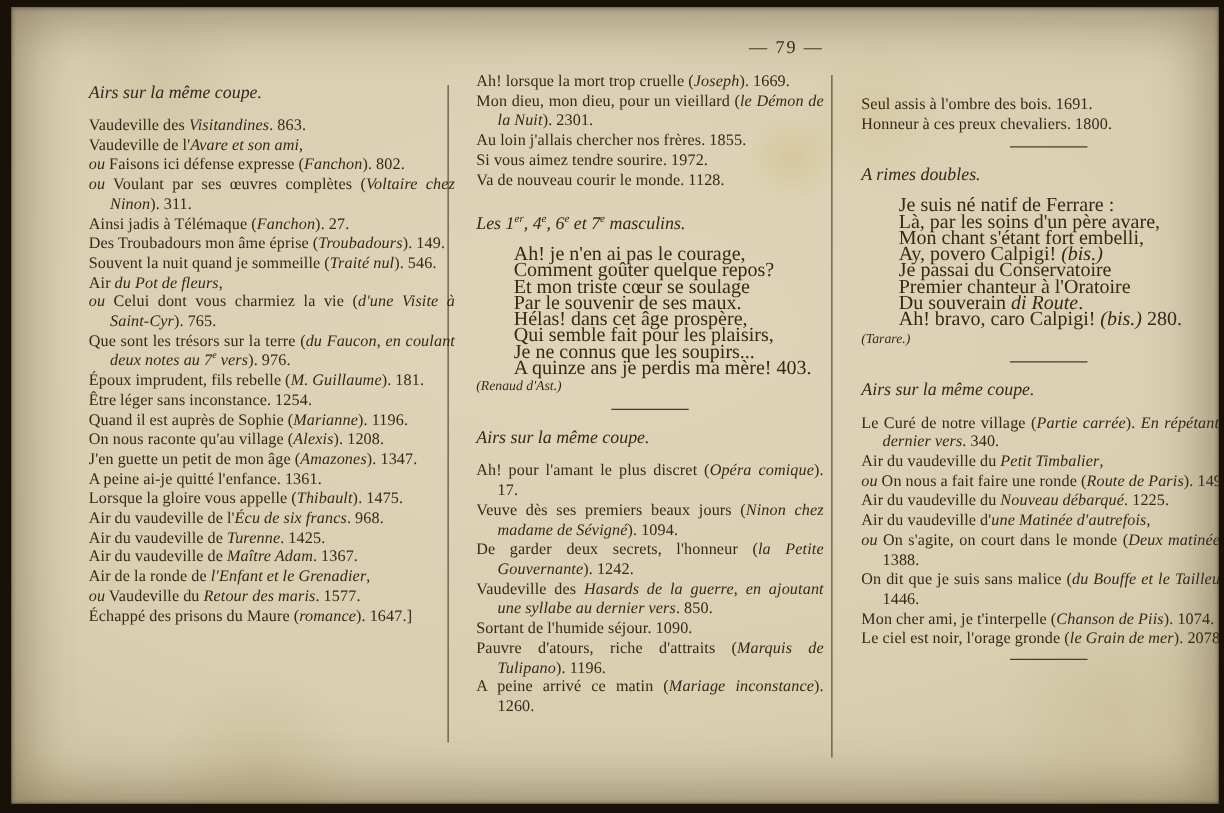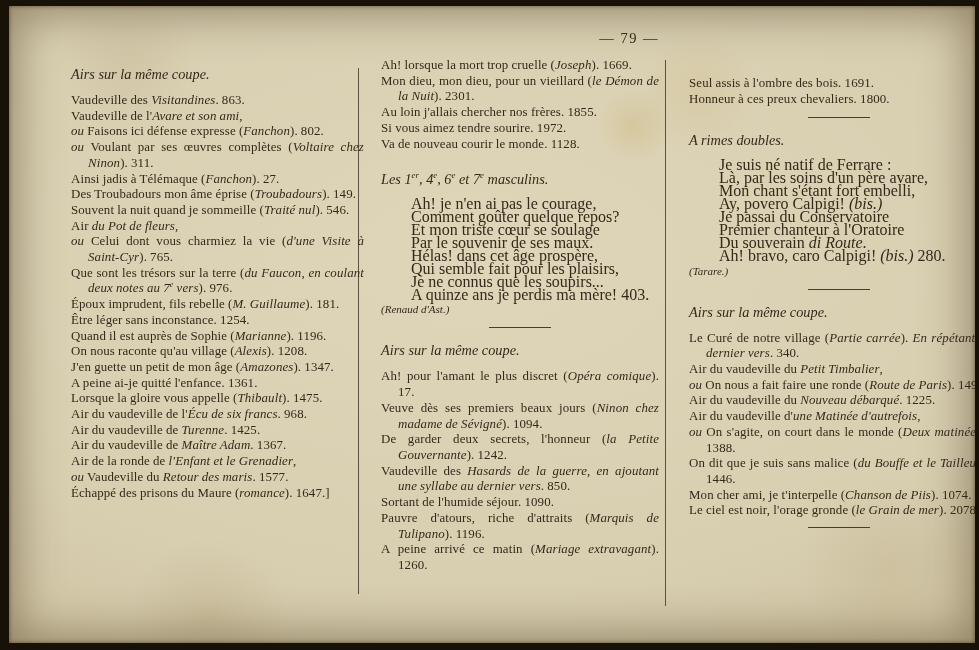--- a/index.html
+++ b/index.html
@@ -108,21 +108,21 @@
       </div>
       <div class="attribution"><span>(Renaud d'Ast.)</span></div>
       <div class="rule"></div>
       <div class="col-header"><span>Airs sur la même coupe.</span></div>
       <p class="entry"><span>Ah! pour l'amant le plus discret (</span><span class="it">Opéra comique</span><span>). 17.</span></p>
       <p class="entry"><span>Veuve dès ses premiers beaux jours (</span><span class="it">Ninon chez madame de Sévigné</span><span>). 1094.</span></p>
       <p class="entry"><span>De garder deux secrets, l'honneur (</span><span class="it">la Petite Gouvernante</span><span>). 1242.</span></p>
       <p class="entry"><span>Vaudeville des </span><span class="it">Hasards de la guerre</span><span>, </span><span class="it">en ajoutant une syllabe au dernier vers</span><span>. 850.</span></p>
       <p class="entry"><span>Sortant de l'humide séjour. 1090.</span></p>
       <p class="entry"><span>Pauvre d'atours, riche d'attraits (</span><span class="it">Marquis de Tulipano</span><span>). 1196.</span></p>
-      <p class="entry"><span>A peine arrivé ce matin (</span><span class="it">Mariage extravagant</span><span>). 1260.</span></p>
+      <p class="entry"><span>A peine arrivé ce matin (</span><span class="it">Mariage inconstance</span><span>). 1260.</span></p>
     </div>
   <div class="col" id="colR">
       <p class="entry"><span>Seul assis à l'ombre des bois. 1691.</span></p>
       <p class="entry"><span>Honneur à ces preux chevaliers. 1800.</span></p>
       <div class="rule" style="margin-top: 10px;"></div>
       <div class="col-header"><span>A rimes doubles.</span></div>
       <div class="verse">
         <div class="verse-line"><span>Je suis né natif de Ferrare :</span></div>
         <div class="verse-line"><span>Là, par les soins d'un père avare,</span></div>
         <div class="verse-line"><span>Mon chant s'étant fort embelli,</span></div>

